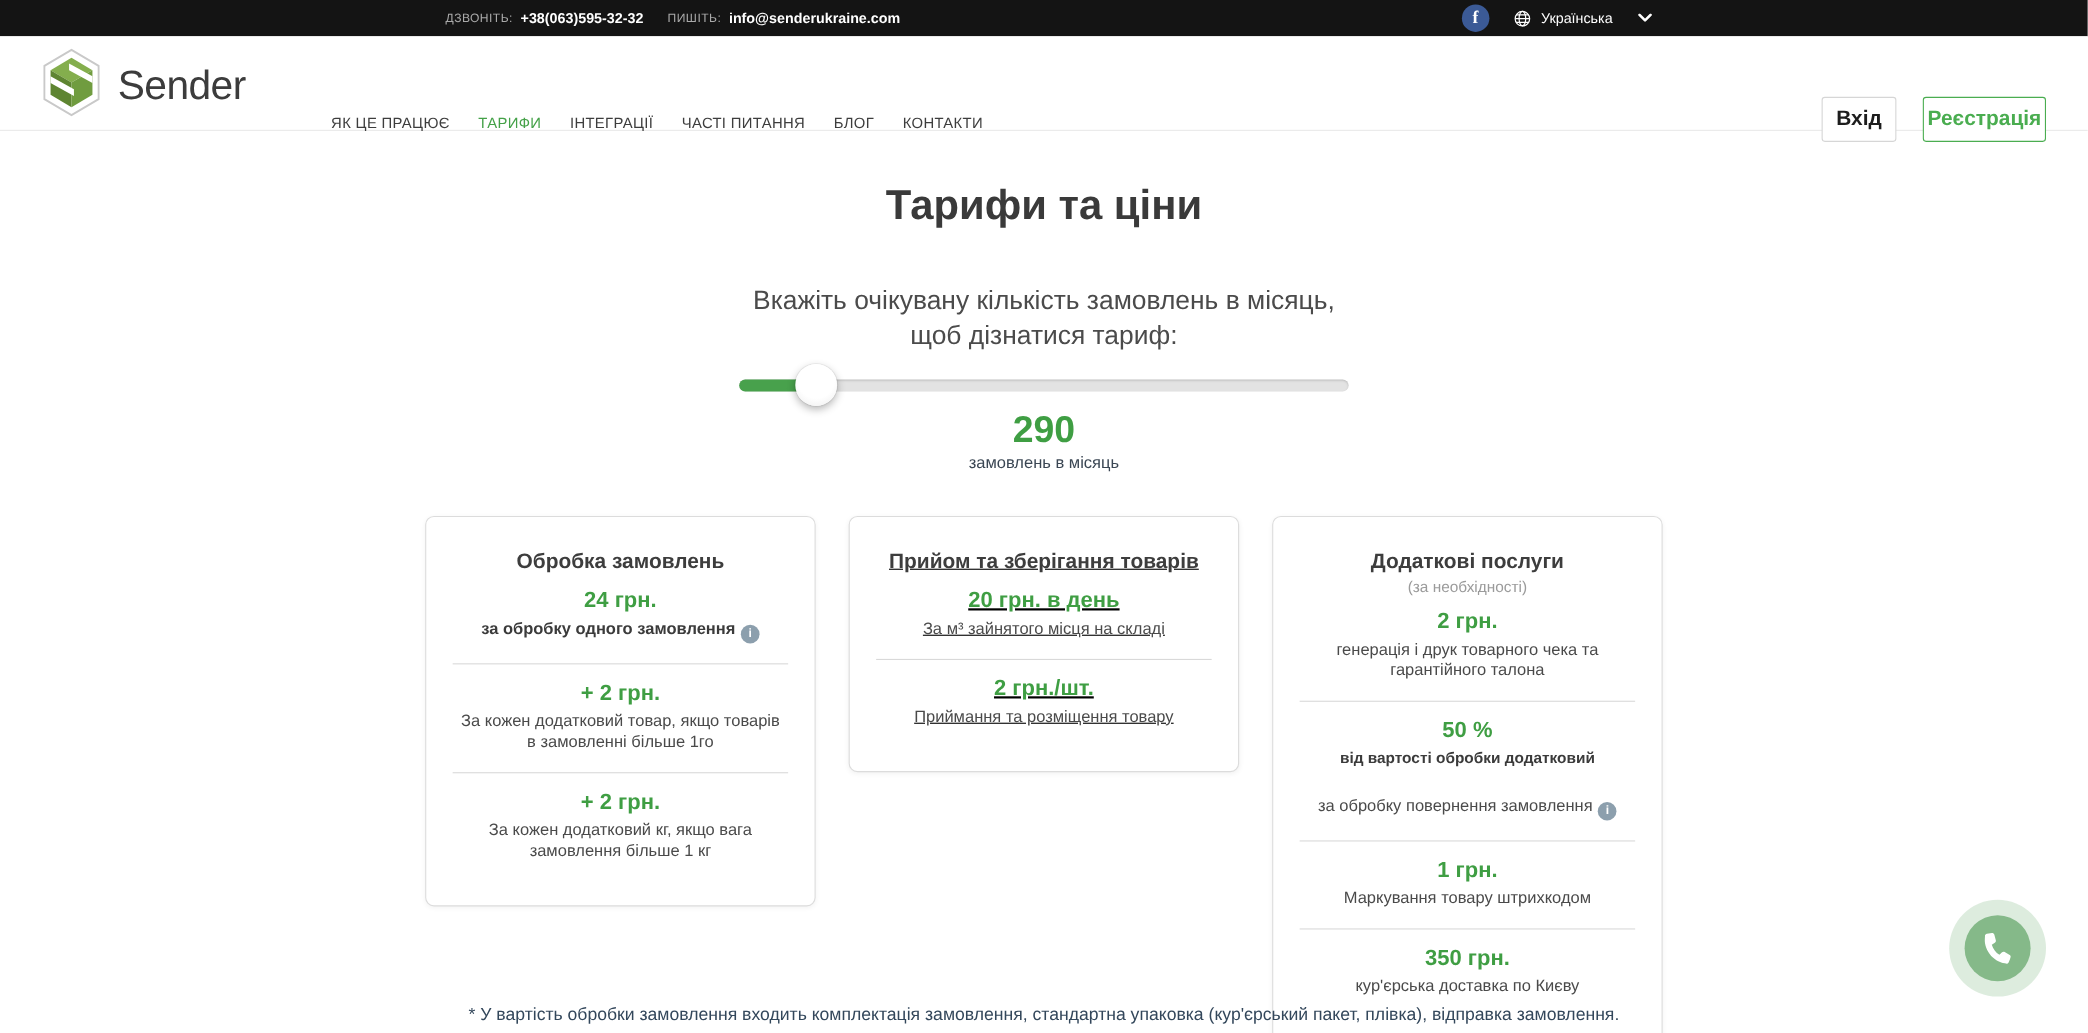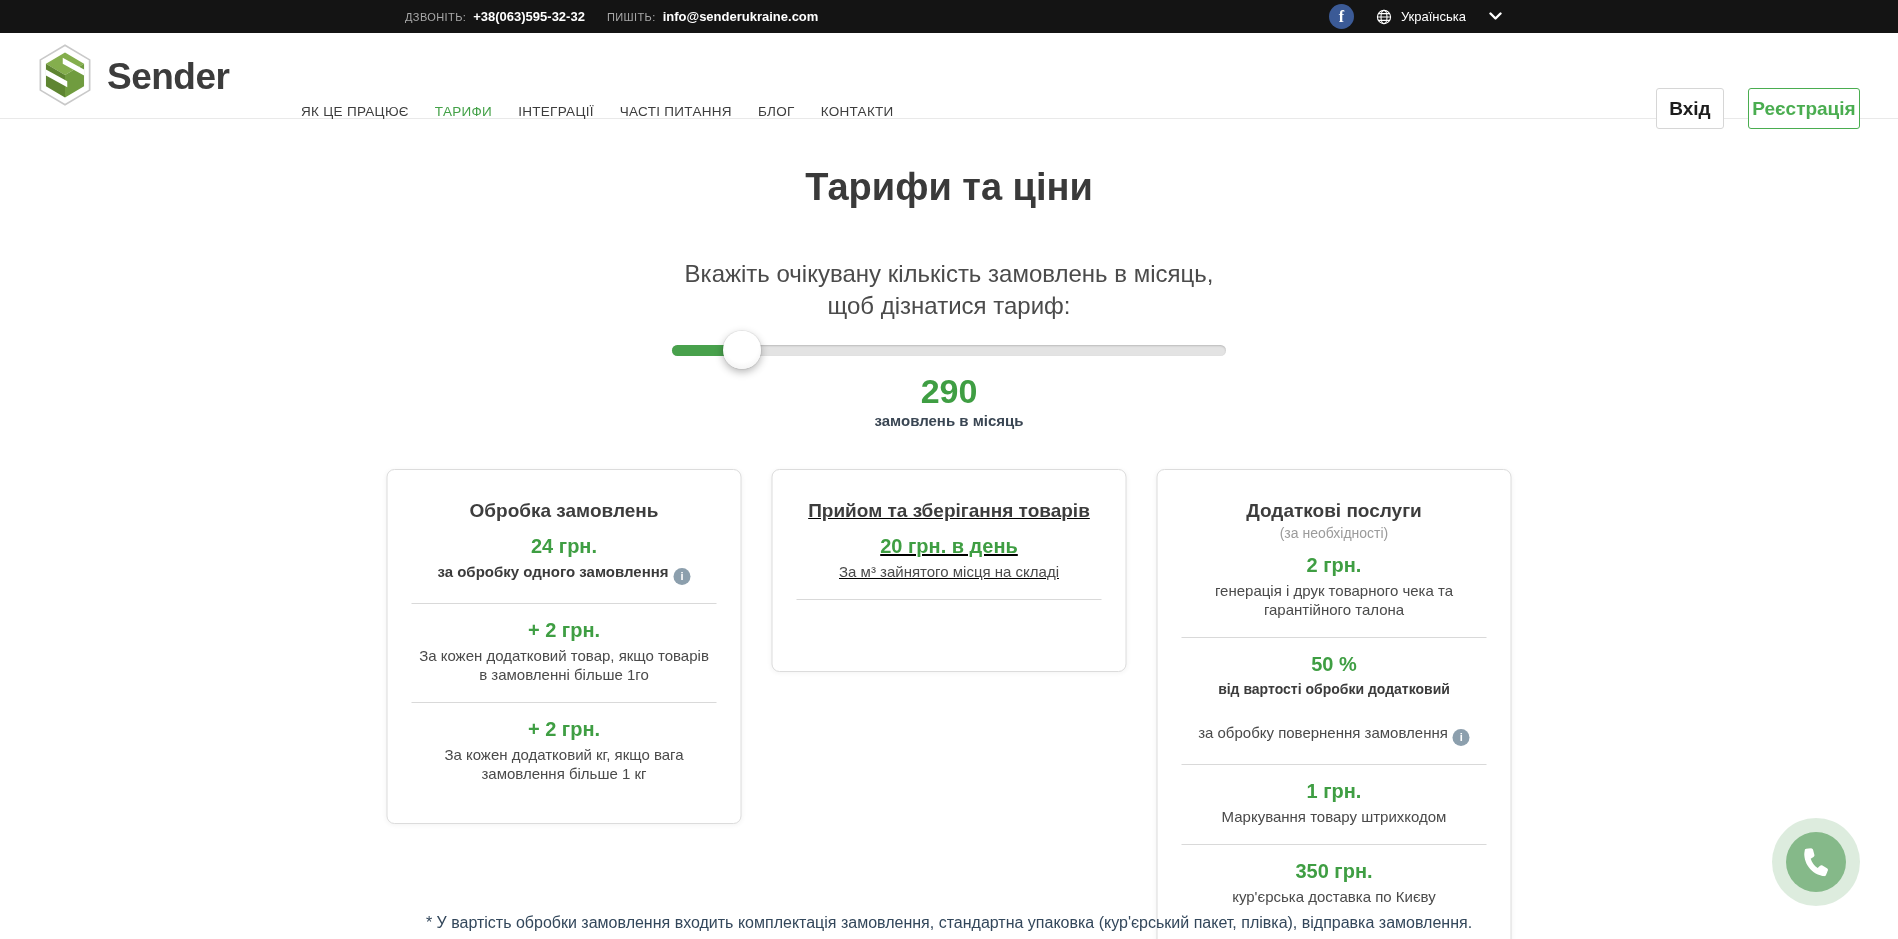--- a/index.html
+++ b/index.html
@@ -21,21 +21,21 @@
              justify-content:center; font-family:"Liberation Serif", serif; cursor:pointer; }
   .lang-group { display:flex; align-items:center; gap:9px; cursor:pointer; }
   .globe-icon svg { display:block; }
   .lang-text { color:#fff; font-size:13px; }
   .chevron-icon { margin-left:14px; display:flex; }
 
   
   .header { position:absolute; top:33px; left:0; width:100%; height:86px; background:#fff;
             border-bottom:1px solid #e9e9e9; }
   .logo { position:absolute; left:37px; top:10px; display:flex; align-items:center; gap:14px; }
-  .brand-name { font-size:37px; font-weight:bold; color:#3c3c3c; letter-spacing:-.5px; }
+  .brand-name { font-size:37px; font-weight:normal; color:#3c3c3c; letter-spacing:-.5px; }
   .nav { position:absolute; left:288px; top:0; height:86px; display:flex; align-items:flex-end; }
   .nav-item { padding:0 13px; font-size:13.5px; color:#3d3d3d; letter-spacing:.3px;
               cursor:pointer; white-space:nowrap; }
   .nav-item.active { color:#44a148; }
   .btn { position:absolute; top:55px; height:41px; background:#fff; border-radius:3px;
          font-size:19px; font-weight:bold; display:flex; align-items:center;
          justify-content:center; cursor:pointer; }
   .btn-login { left:1656px; width:68px; border:1px solid #d6d6d6; color:#1d1d1d; }
   .btn-register { left:1748px; width:112px; border:1px solid #4aad50; color:#4aad50; }
 
@@ -49,21 +49,21 @@
             box-shadow:inset 0 1px 2px rgba(0,0,0,.18); cursor:pointer; }
   .slider-fill { position:absolute; left:0; top:0; height:11px; width:70px;
                  background:#48a14c; border-radius:6px; }
   .slider-handle { position:absolute; left:51px; top:-14px; width:38px; height:38px;
                    border-radius:50%; cursor:grab;
                    background:radial-gradient(circle at 50% 38%, #ffffff 55%, #ececec 100%);
                    box-shadow:0 3px 8px rgba(0,0,0,.30), 0 0 0 1px rgba(0,0,0,.05); }
   .orders-count { position:absolute; top:372px; left:0; width:100%; text-align:center;
                   font-size:34px; font-weight:bold; color:#3f9e43; }
   .orders-label { position:absolute; top:412px; left:0; width:100%; text-align:center;
-                  font-size:15px; font-weight:bold; color:#3a4653; }
+                  font-size:15px; font-weight:normal; color:#3a4653; }
 
   
   .cards-row { position:absolute; top:469px; left:50%; transform:translateX(-50%);
                display:flex; gap:30px; align-items:flex-start; }
   .card { width:355px; background:#fff; border:1px solid #dcdcdc; border-radius:8px;
           box-shadow:0 1px 5px rgba(0,0,0,.05); text-align:center; padding:30px 18px 36px; }
   .card-0 { min-height:306px; }
   .card-1 { min-height:203px;text-decoration:underline; }
   .card-2 { min-height:403px; }
   .card-title { font-size:19px; font-weight:bold; color:#3d3d3d; }
@@ -197,20 +197,24 @@
           <div class="sub">За кожен додатковий кг, якщо вага замовлення більше 1 кг</div>
         </div>
       </div>
       <div class="card card-1">
         <div class="card-title">Прийом та зберігання товарів</div>
         <div class="block">
           <div class="price">20 грн. в день</div>
           <div class="sub">За м³ зайнятого місця на складі</div>
         </div>
         <div class="divider"></div>
+        <div class="block">
+          <div class="price">2 грн./шт.</div>
+          <div class="sub">Приймання та розміщення товару</div>
+        </div>
       </div>
       <div class="card card-2">
         <div class="card-title">Додаткові послуги</div>
         <div class="card-subtitle">(за необхідності)</div>
         <div class="block">
           <div class="price">2 грн.</div>
           <div class="sub">генерація і друк товарного чека та гарантійного талона</div>
         </div>
         <div class="divider"></div>
         <div class="block">

